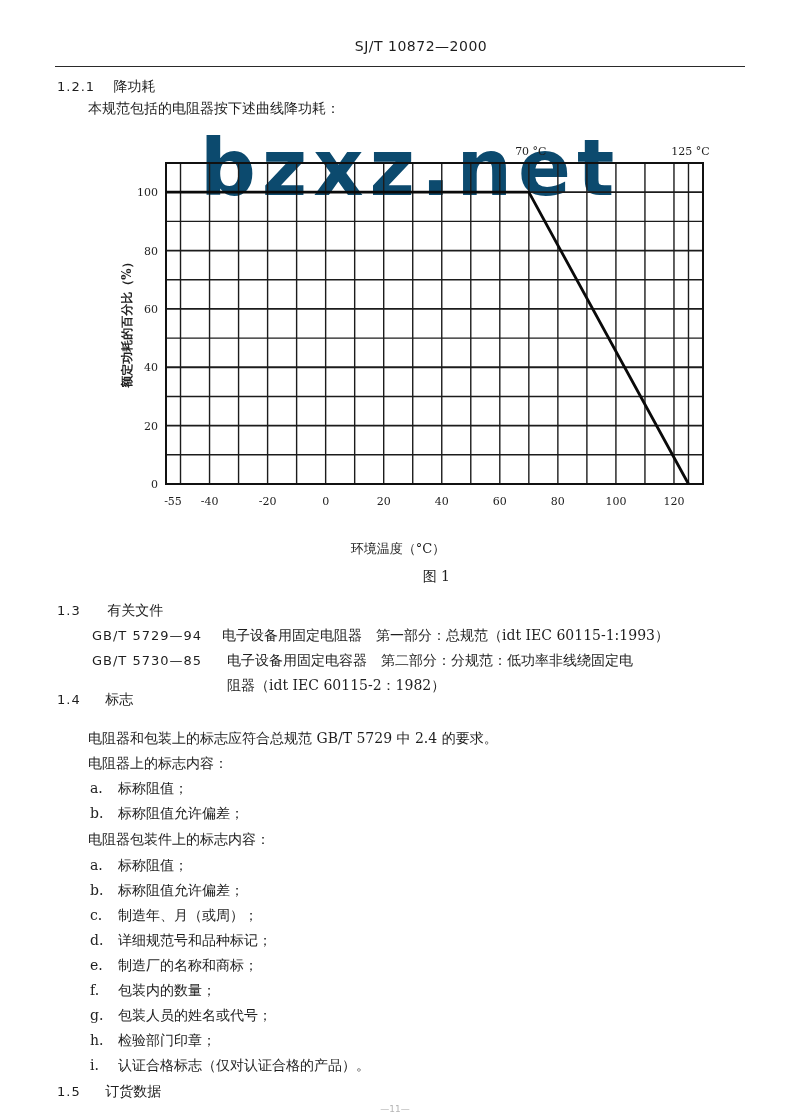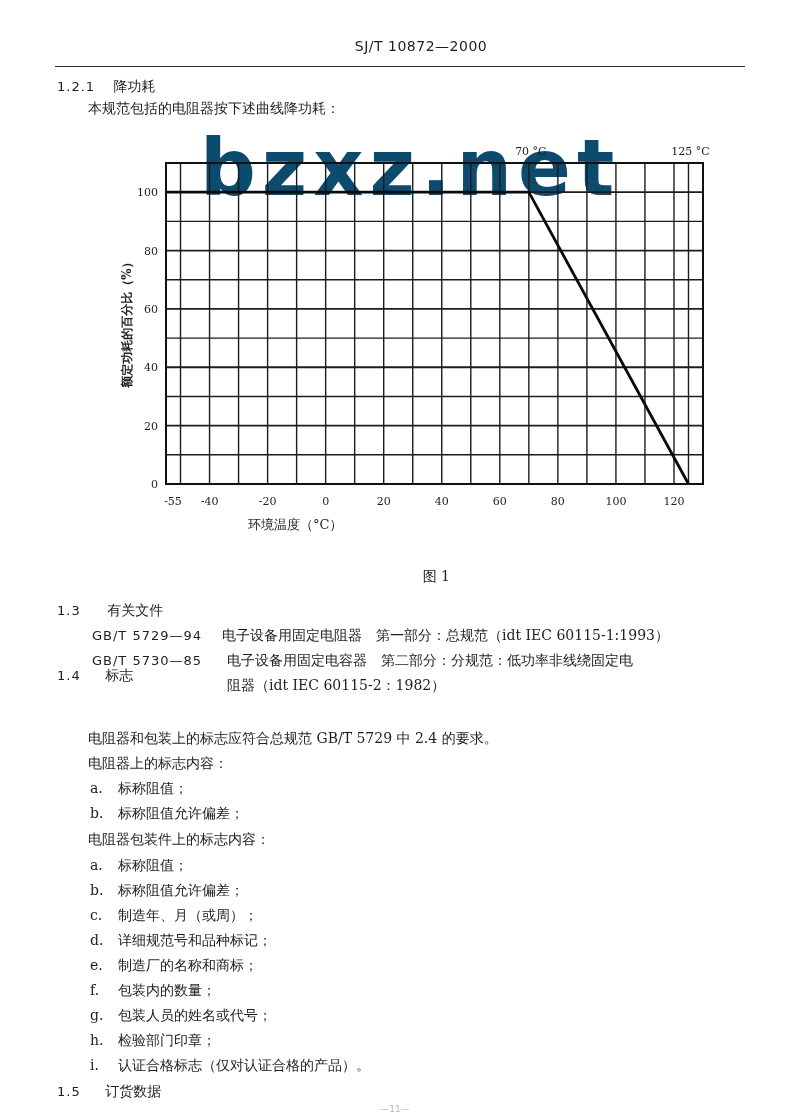--- a/index.html
+++ b/index.html
@@ -79,36 +79,36 @@
     <text x="383.7027027027027" y="505" text-anchor="middle" font-size="11" font-family="DejaVu Serif, serif" fill="#1e1e1e">20</text>
     <text x="441.7567567567568" y="505" text-anchor="middle" font-size="11" font-family="DejaVu Serif, serif" fill="#1e1e1e">40</text>
     <text x="499.81081081081084" y="505" text-anchor="middle" font-size="11" font-family="DejaVu Serif, serif" fill="#1e1e1e">60</text>
     <text x="557.8648648648648" y="505" text-anchor="middle" font-size="11" font-family="DejaVu Serif, serif" fill="#1e1e1e">80</text>
     <text x="615.918918918919" y="505" text-anchor="middle" font-size="11" font-family="DejaVu Serif, serif" fill="#1e1e1e">100</text>
     <text x="673.9729729729729" y="505" text-anchor="middle" font-size="11" font-family="DejaVu Serif, serif" fill="#1e1e1e">120</text>
     <text x="530.8378378378378" y="155" text-anchor="middle" font-size="11" font-family="DejaVu Serif, serif" fill="#1e1e1e">70 °C</text>
     <text x="690.4864864864865" y="155" text-anchor="middle" font-size="11" font-family="DejaVu Serif, serif" fill="#1e1e1e">125 °C</text>
     <text x="0" y="0" transform="translate(131,322) rotate(-90)" text-anchor="middle" font-size="12" font-weight="bold" font-family="DejaVu Serif, serif" fill="#1e1e1e">额定功耗的百分比（%）</text>
   </svg>
-<div class="abs axis-title" style="left:248px; top:516px; width:300px; text-align:left;">环境温度（°C）</div>
+<div class="abs axis-title" style="left:248px; top:540px; width:300px; text-align:center;">环境温度（°C）</div>
 <div class="abs caption" style="left:350px; top:568px; width:100px; text-align:right;">图 1</div>
 
 <div class="line" style="left:57px; top:597px;">
   <span class="sec-num">1.3</span>
   <span style="margin-left:22px;">有关文件</span>
 </div>
 <div class="line" style="left:92px; top:622px;">
   <span class="sec-num" style="display:inline-block; width:130px;">GB/T 5729—94</span><span>电子设备用固定电阻器　第一部分：总规范（idt IEC 60115-1:1993）</span>
 </div>
 <div class="line" style="left:92px; top:647px;">
   <span class="sec-num" style="display:inline-block; width:135px;">GB/T 5730—85</span><span>电子设备用固定电容器　第二部分：分规范：低功率非线绕固定电</span>
 </div>
 <div class="line" style="left:227px; top:672px;">阻器（idt IEC 60115-2：1982）</div>
 
-<div class="line" style="left:57px; top:662px;text-align:right;">
+<div class="line" style="left:57px; top:686px;text-align:right;">
   <span class="sec-num">1.4</span>
   <span style="margin-left:20px;">标志</span>
 </div>
 <div class="line" style="left:88px; top:725px;">电阻器和包装上的标志应符合总规范 GB/T 5729 中 2.4 的要求。</div>
 <div class="line" style="left:88px; top:750px;">电阻器上的标志内容：</div>
 
 <div class="line" style="left:90px; top:775px;">
   <span style="display:inline-block; width:28px;">a.</span><span>标称阻值；</span>
 </div>
 <div class="line" style="left:90px; top:800px;">

